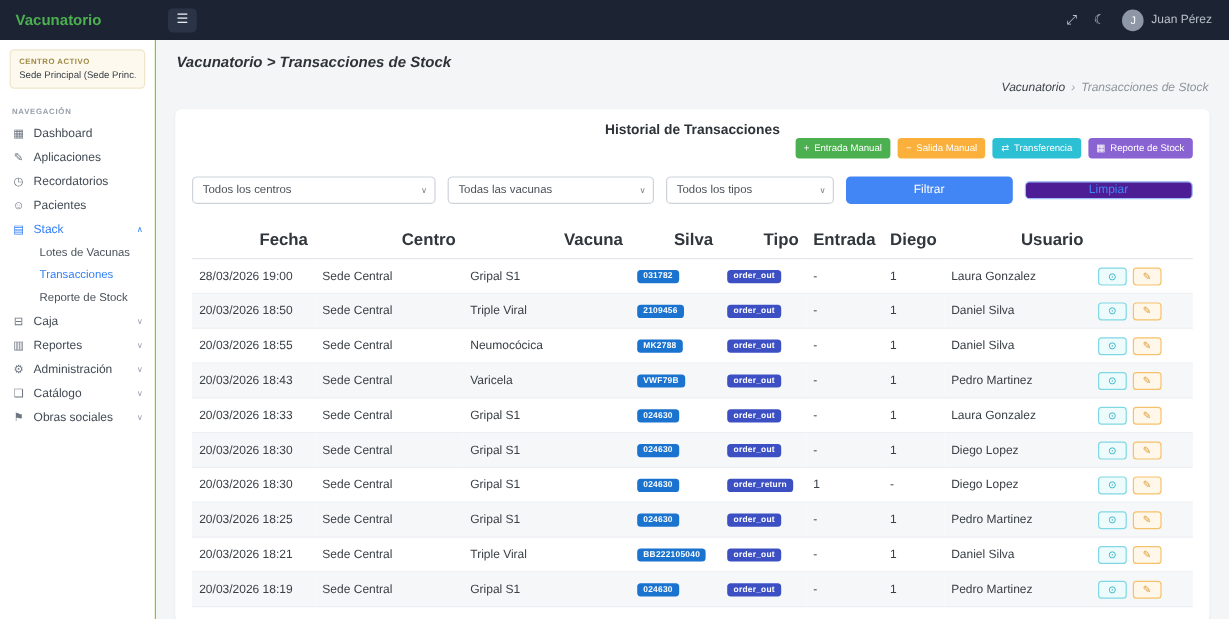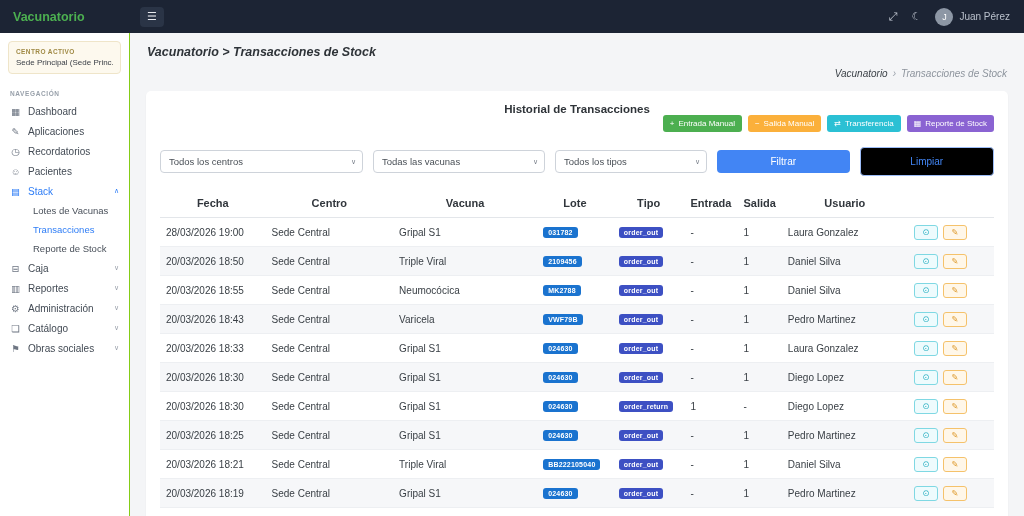--- a/index.html
+++ b/index.html
@@ -46,26 +46,26 @@
   .card-actions{margin-left:auto;display:flex;gap:6px;}
   .card-action-btn{border:none;color:#fff;font-size:8px;padding:4px 7px;border-radius:3px;cursor:pointer;
     font-family:inherit;display:flex;align-items:center;}
 
   .filters{display:flex;gap:10px;margin:15px 0 13px;align-items:center;justify-content:flex-end;}
   .select-wrap{position:relative;}
   .select-wrap select{appearance:none;-webkit-appearance:none;-moz-appearance:none;width:100%;height:23px;
     border:1px solid #ced3da;border-radius:4px;background:#fff;font-size:9.5px;color:#4a5057;padding:0 18px 0 8px;
     font-family:inherit;cursor:pointer;}
   .sel-chevron{position:absolute;right:7px;top:50%;transform:translateY(-50%);font-size:7px;color:#7b828c;pointer-events:none;}
-  .w1{width:203px}.w2{width:172px}.w3{width:152px}
+  .w1{width:203px}.w2{width:172px}.w3{width:140px}
   .btn-filtrar{flex:1;height:23px;background:#4285f4;color:#fff;border:none;border-radius:4px;font-size:10px;cursor:pointer;font-family:inherit;}
-  .btn-limpiar{flex:1;height:29px;background:#000000;color:#4285f4;border:1px solid #9dbdf8;border-radius:4px;font-size:10px;cursor:pointer;font-family:inherit;}
+  .btn-limpiar{flex:1;height:15px;background:#4c1d95;color:#4285f4;border:1px solid #9dbdf8;border-radius:4px;font-size:10px;cursor:pointer;font-family:inherit;}
 
   .tx-table{width:100%;border-collapse:collapse;font-size:10px;}
-  .tx-table th{text-align:center;font-size:11px;color:#31363c;padding:8px 6px;border-bottom:1px solid #e3e6ea;font-weight:bold;}
+  .tx-table th{text-align:right;font-size:14px;color:#31363c;padding:8px 6px;border-bottom:1px solid #e3e6ea;font-weight:bold;}
   .tx-table td{padding:6.5px 6px;border-bottom:1px solid #edeff2;color:#3a4046;}
   .tx-table tbody tr:nth-child(even){background:#f6f7f9;}
   .badge{display:inline-block;color:#fff;border-radius:3px;padding:2px 5px;font-size:7px;font-weight:bold;letter-spacing:.2px;}
   .badge-lote{background:#1a73cf;}
   .badge-tipo{background:#3d50c3;}
   .actions-cell{white-space:nowrap;}
   .row-btn{width:24px;height:15px;border-radius:3px;margin-right:5px;cursor:pointer;font-size:8.5px;line-height:1;
     display:inline-flex;align-items:center;justify-content:center;padding:0;font-family:inherit;}
   .row-btn.view{border:1px solid #7fd8e3;background:#eefbfd;color:#2ab0c2;}
   .row-btn.edit{border:1px solid #f5c26b;background:#fff7e9;color:#df9c30;}
@@ -201,24 +201,24 @@
           <col style="width:48px">
           <col style="width:44px">
           <col style="width:130px">
           <col style="width:87px">
       </colgroup>
       <thead>
         <tr>
           <th>Fecha</th>
           <th>Centro</th>
           <th>Vacuna</th>
-          <th>Lote</th>
+          <th>Silva</th>
           <th>Tipo</th>
           <th>Entrada</th>
-          <th>Salida</th>
+          <th>Diego</th>
           <th>Usuario</th>
           <th></th>
         </tr>
       </thead>
       <tbody>
           <tr>
             <td>28/03/2026 19:00</td>
             <td>Sede Central</td>
             <td>Gripal S1</td>
             <td><span class="badge badge-lote">031782</span></td>

